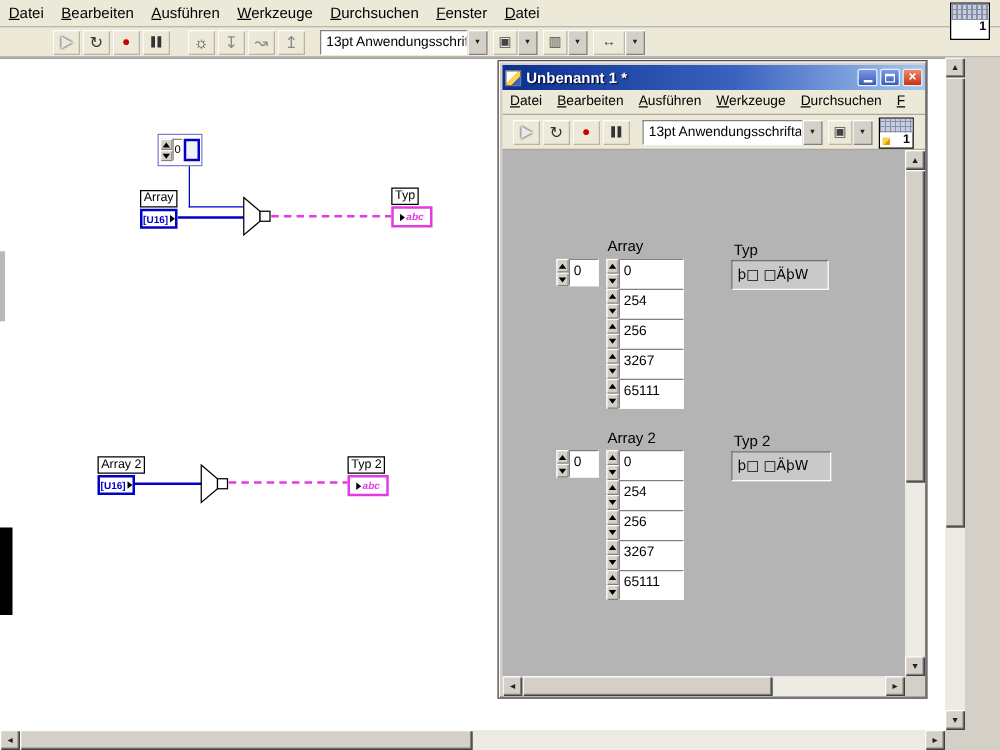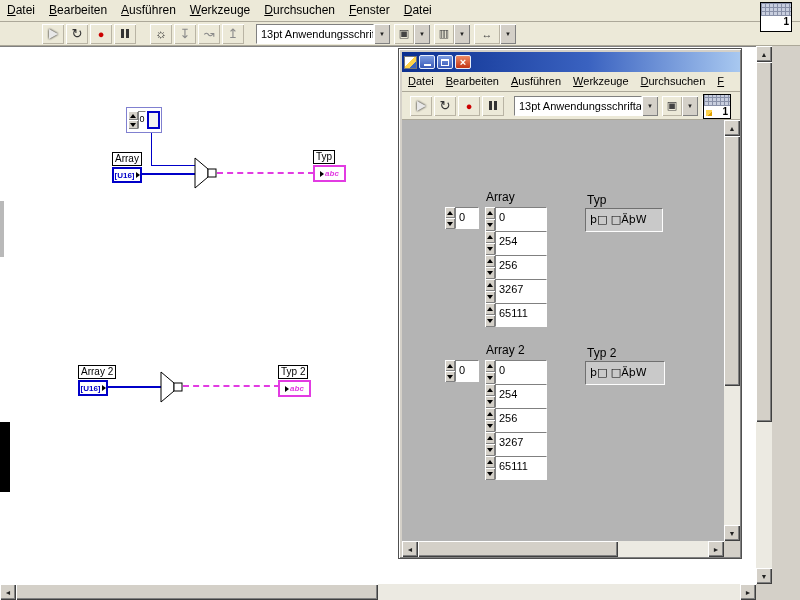--- a/index.html
+++ b/index.html
@@ -242,20 +242,21 @@
         <span>►</span>
       </div>
   </div>
   <div class="sb-corner" style="left:756px;top:584px;"></div>
   <div style="position:absolute;left:772px;top:46px;width:28px;height:554px;background:#d4d0c8;"></div>
 
   <div id="fp-window">
 
     <div id="fp-title">
       <div class="title-icon"></div>
+      <div class="ttl">Unbenannt 1 *</div>
       <div class="tb-btn tb-min">
           <span class="min-bar"></span>
         </div>
       <div class="tb-btn tb-max">
           <span class="max-box"></span>
         </div>
       <div class="tb-btn tb-close">
           <span>×</span>
         </div>
     </div>

